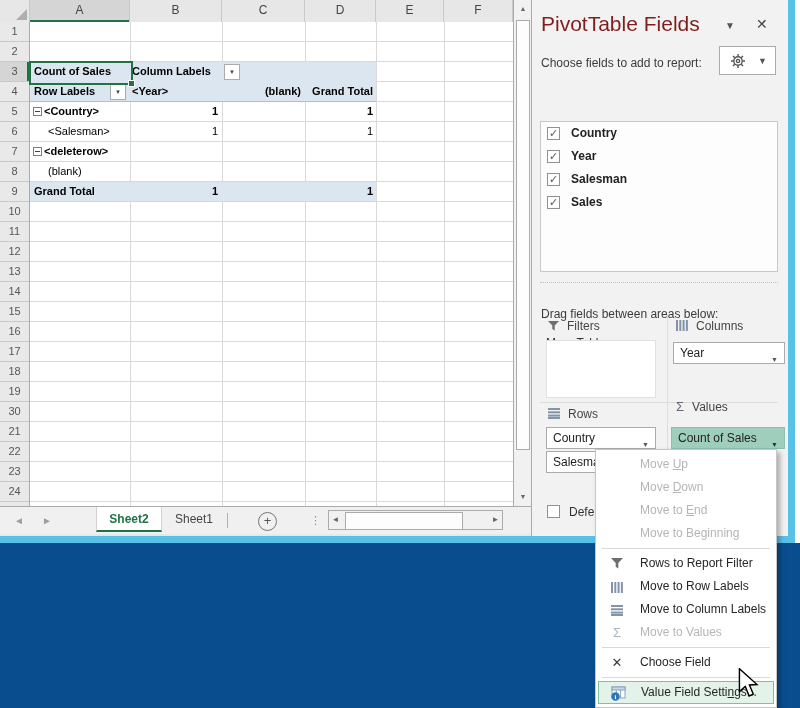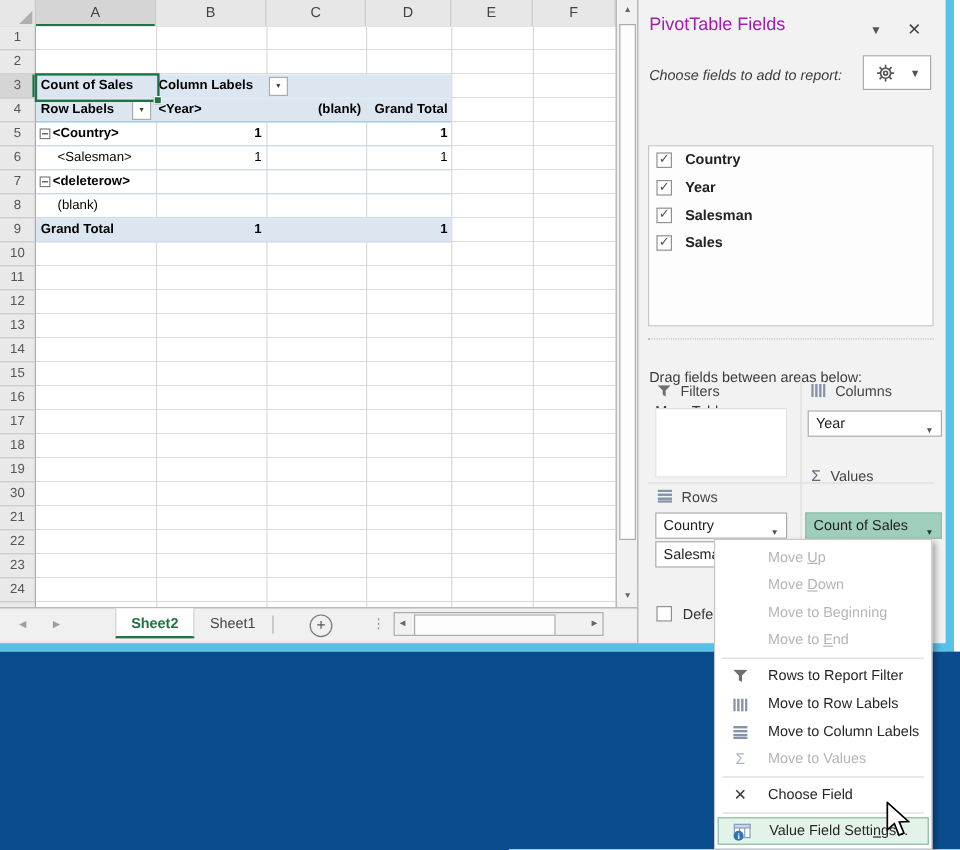--- a/index.html
+++ b/index.html
@@ -43,24 +43,24 @@
   #tab-inactive{left:163px;width:62px;color:#444;}
   .tabdiv{position:absolute;top:6px;width:1px;height:15px;background:#B1B1B1;}
   #newsheet{position:absolute;left:258px;top:5px;width:17px;height:17px;border:1px solid #767676;border-radius:50%;
             color:#555;font-size:13px;line-height:16px;text-align:center;}
   #tabdots{position:absolute;left:310px;top:0;height:27px;line-height:27px;color:#8a8a8a;font-size:11px;}
   #hscroll{position:absolute;left:328px;top:3px;width:175px;height:20px;background:#F1F1F1;border:1px solid #ABABAB;box-sizing:border-box;}
   .harr{position:absolute;top:0;width:13px;height:18px;line-height:18px;text-align:center;font-size:8px;color:#666;}
   #hthumb{position:absolute;left:16px;top:1px;width:116px;height:16px;background:#FDFDFD;border:1px solid #ABABAB;}
   
   #panel{position:absolute;left:531px;top:0;width:257px;height:536px;background:#F2F2F2;border-left:1px solid #ABABAB;box-sizing:border-box;}
-  #ptitle{position:absolute;left:9px;top:12px;font-size:15px;color:#a21caf;}
+  #ptitle{position:absolute;left:9px;top:12px;font-size:21px;color:#7f1d1d;}
   #pchev{position:absolute;left:193px;top:20px;font-size:10px;color:#555;}
   #pclose{position:absolute;left:224px;top:16px;font-size:14px;color:#444;}
-  #pchoose{position:absolute;left:9px;top:56px;font-size:12px;color:#3b3b3b;font-style:italic;}
+  #pchoose{position:absolute;left:9px;top:56px;font-size:12px;color:#3b3b3b;}
   #gearbtn{position:absolute;left:187px;top:46px;width:57px;height:29px;background:#fff;border:1px solid #ABABAB;box-sizing:border-box;}
   #gearbtn svg{position:absolute;left:9px;top:5px;}
   #gearbtn .dd{position:absolute;right:8px;top:9px;font-size:9px;color:#555;}
   #searchbox{position:absolute;left:8px;top:87px;width:238px;height:23px;background:#fff;border:1px solid #ABABAB;box-sizing:border-box;}
   #searchbox input{position:absolute;left:4px;top:1px;width:200px;height:19px;border:0;outline:0;font-size:12px;color:#444;background:transparent;font-family:inherit;}
   #searchbox svg{position:absolute;right:5px;top:3px;}
   #fieldsbox{position:absolute;left:8px;top:121px;width:238px;height:151px;background:#FDFDFD;border:1px solid #C8C8C8;box-sizing:border-box;overflow:hidden;}
   .fielditem{position:relative;height:20px;margin:3px 0 0 6px;}
   .cb{position:absolute;left:0;top:2px;width:13px;height:13px;box-sizing:border-box;border:1px solid #919191;background:#fff;font-size:11px;line-height:11px;text-align:center;color:#555;}
   .fieldlabel{position:absolute;left:24px;top:1px;font-size:12px;font-weight:bold;color:#222;}
@@ -281,21 +281,21 @@
       <div class="qhead" style="left:8px;top:93px">
         <svg class="hbars" width="12" height="11" viewBox="0 0 12 11">
           <g fill="#8494A8">
               <rect x="0" y="0" width="12" height="2"></rect>
               <rect x="0" y="3.3" width="12" height="2"></rect>
               <rect x="0" y="6.6" width="12" height="2"></rect>
               <rect x="0" y="9" width="12" height="2"></rect>
             </g>
         </svg><span class="qlabel">Rows</span>
       </div>
-      <div class="qhead" style="left:136px;top:75px">
+      <div class="qhead" style="left:136px;top:85px">
         <span style="color:#667;font-size:13px">Σ</span><span class="qlabel">Values</span>
       </div>
       <div class="chip" style="left:6px;top:113px;width:110px">
         <span class="clabel">Country</span>
         <span class="carr">▼</span>
       </div>
       <div class="chip" style="left:6px;top:137px;width:110px">
         <span class="clabel">Salesman</span>
         <span class="carr">▼</span>
       </div>
@@ -320,25 +320,25 @@
       <div class="mitem dis">
         <span class="micon"></span>
         <span class="mlabel">Move <u>U</u>p</span>
       </div>
       <div class="mitem dis">
         <span class="micon"></span>
         <span class="mlabel">Move <u>D</u>own</span>
       </div>
       <div class="mitem dis">
         <span class="micon"></span>
+        <span class="mlabel">Move to <u>E</u>nd</span>
+      </div>
+      <div class="mitem dis">
+        <span class="micon"></span>
         <span class="mlabel">Move to Beginning</span>
-      </div>
-      <div class="mitem dis">
-        <span class="micon"></span>
-        <span class="mlabel">Move to <u>E</u>nd</span>
       </div>
       <div class="msep"></div>
       <div class="mitem">
         <span class="micon"><svg width="12" height="11" viewBox="0 0 11 10" style="margin-top:6px">
             <path d="M0 0 H11 L6.7 4.5 V9.5 L4.3 8 V4.5 Z" fill="#6E6E6E"></path>
           </svg></span>
         <span class="mlabel">Rows to Report Filter</span>
       </div>
       <div class="mitem">
         <span class="micon"><svg class="barsv" width="12" height="11" viewBox="0 0 12 11">

